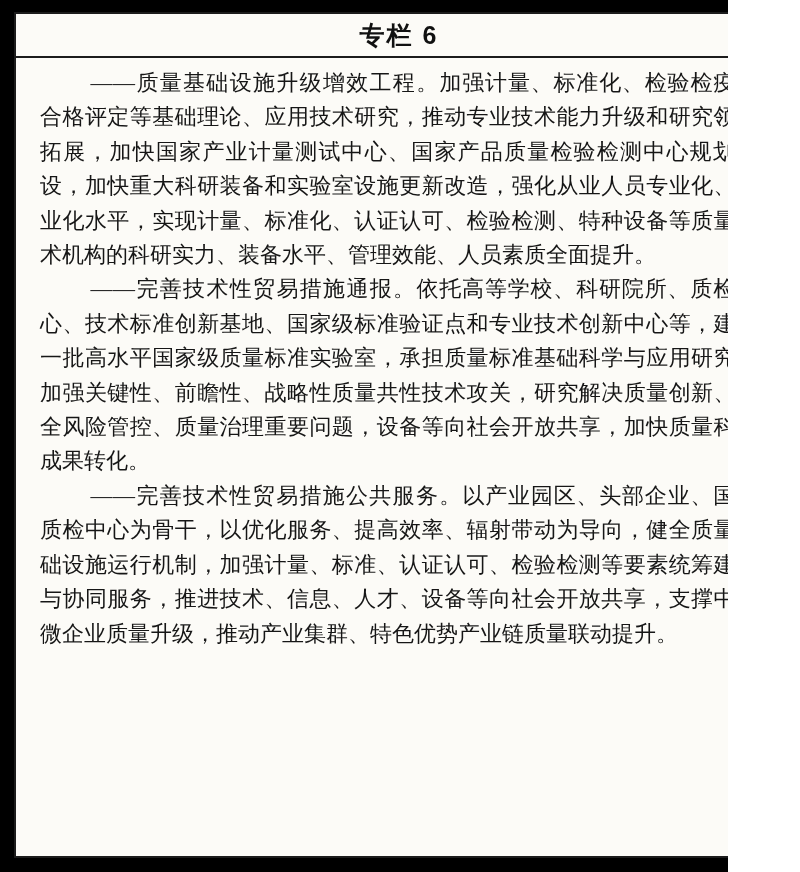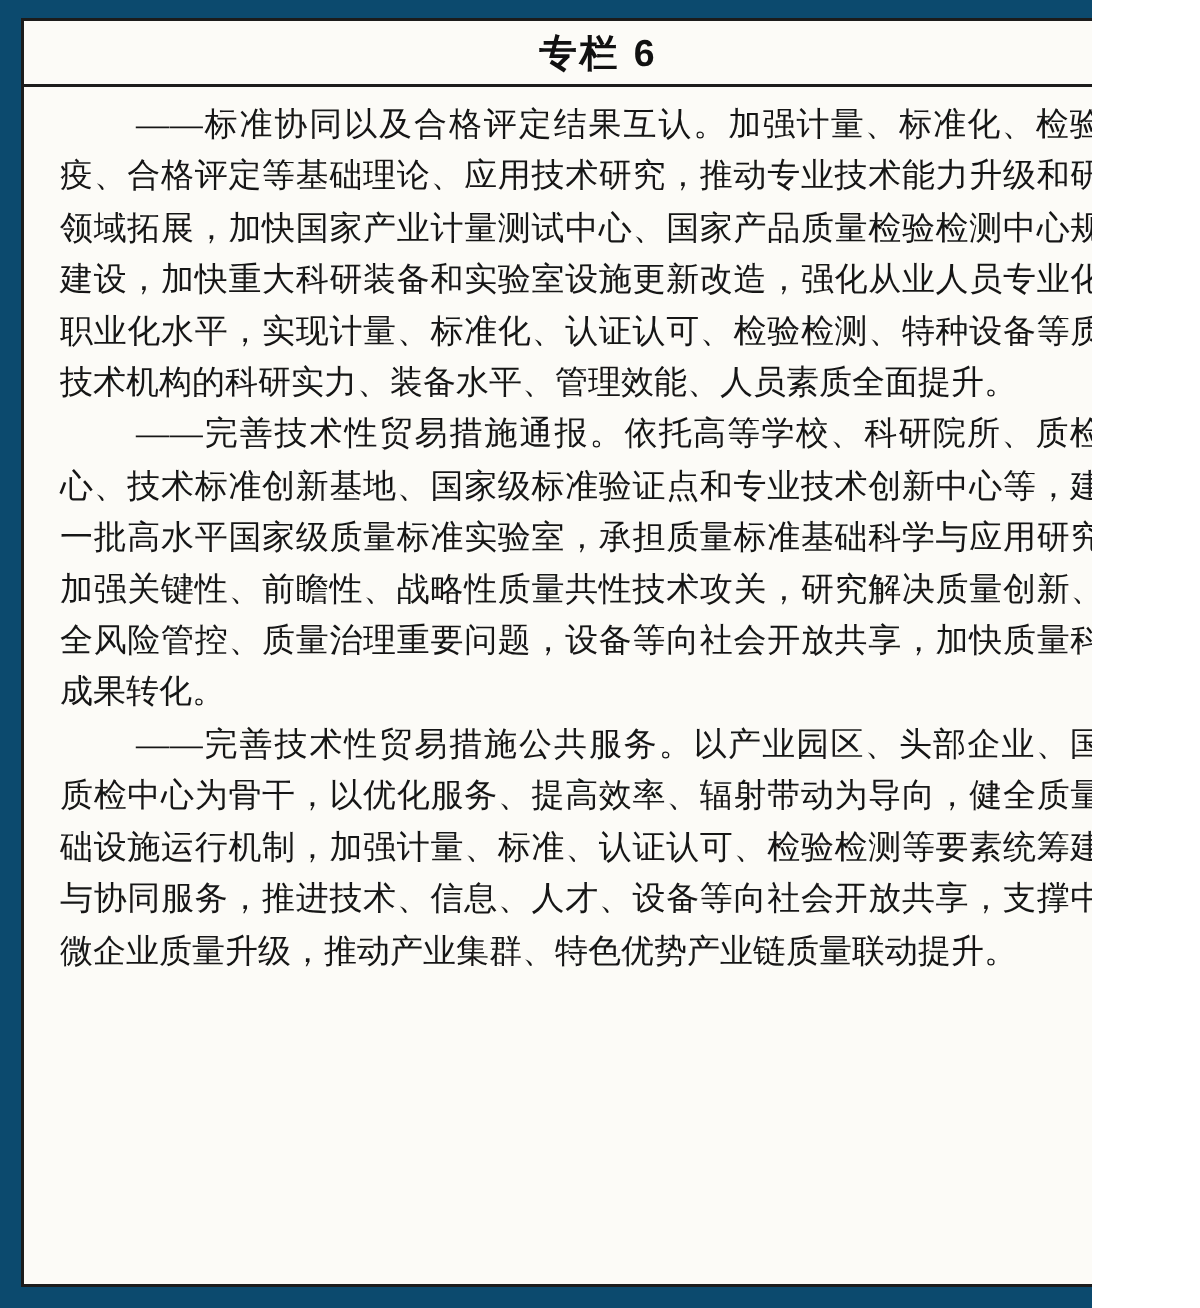--- a/index.html
+++ b/index.html
@@ -1,20 +1,20 @@
 <!DOCTYPE html>
 <html lang="zh"><head>
 <meta charset="utf-8">
 <style>
   html, body { margin: 0; padding: 0; }
   .page {
     position: relative;
     width: 728px;
     height: 872px;
-    background: #0c4a6e;
+    background: #000000;
     overflow: hidden;
   }
   .panel {
     position: absolute;
     left: 14px;
     top: 12px;
     width: 770px;
     height: 846px;
     box-sizing: border-box;
     border: 2px solid #1c1c1c;
@@ -55,21 +55,21 @@
 <body>
 
 <div class="page">
   <div class="panel">
 
     <div class="panel-header">
       <span>专栏 6</span>
     </div>
 
     <div class="panel-body">
-      <p><span class="para-lead">——标准协同以及合格评定结果互认。</span><span>加强计量、标准化、检验检疫、合格评定等基础理论、应用技术研究，推动专业技术能力升级和研究领域拓展，加快国家产业计量测试中心、国家产品质量检验检测中心规划建设，加快重大科研装备和实验室设施更新改造，强化从业人员专业化、职业化水平，实现计量、标准化、认证认可、检验检测、特种设备等质量技术机构的科研实力、装备水平、管理效能、人员素质全面提升。</span></p>
+      <p><span class="para-lead">——质量基础设施升级增效工程。</span><span>加强计量、标准化、检验检疫、合格评定等基础理论、应用技术研究，推动专业技术能力升级和研究领域拓展，加快国家产业计量测试中心、国家产品质量检验检测中心规划建设，加快重大科研装备和实验室设施更新改造，强化从业人员专业化、职业化水平，实现计量、标准化、认证认可、检验检测、特种设备等质量技术机构的科研实力、装备水平、管理效能、人员素质全面提升。</span></p>
 
       <p><span class="para-lead">——完善技术性贸易措施通报。</span><span>依托高等学校、科研院所、质检中心、技术标准创新基地、国家级标准验证点和专业技术创新中心等，建设一批高水平国家级质量标准实验室，承担质量标准基础科学与应用研究，加强关键性、前瞻性、战略性质量共性技术攻关，研究解决质量创新、安全风险管控、质量治理重要问题，设备等向社会开放共享，加快质量科研成果转化。</span></p>
 
       <p><span class="para-lead">——完善技术性贸易措施公共服务。</span><span>以产业园区、头部企业、国家质检中心为骨干，以优化服务、提高效率、辐射带动为导向，健全质量基础设施运行机制，加强计量、标准、认证认可、检验检测等要素统筹建设与协同服务，推进技术、信息、人才、设备等向社会开放共享，支撑中小微企业质量升级，推动产业集群、特色优势产业链质量联动提升。</span></p>
 
     </div>
 
   </div>
 </div>
 

